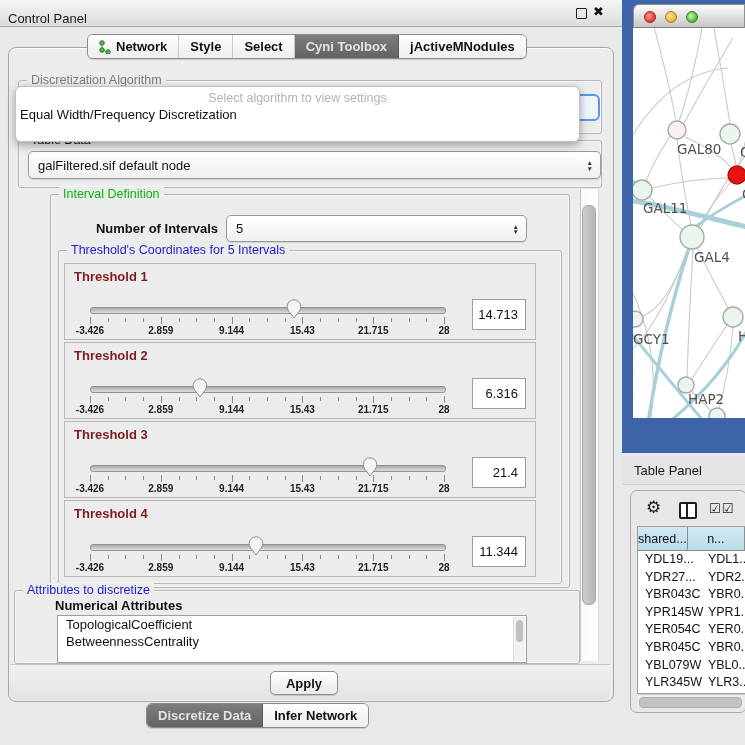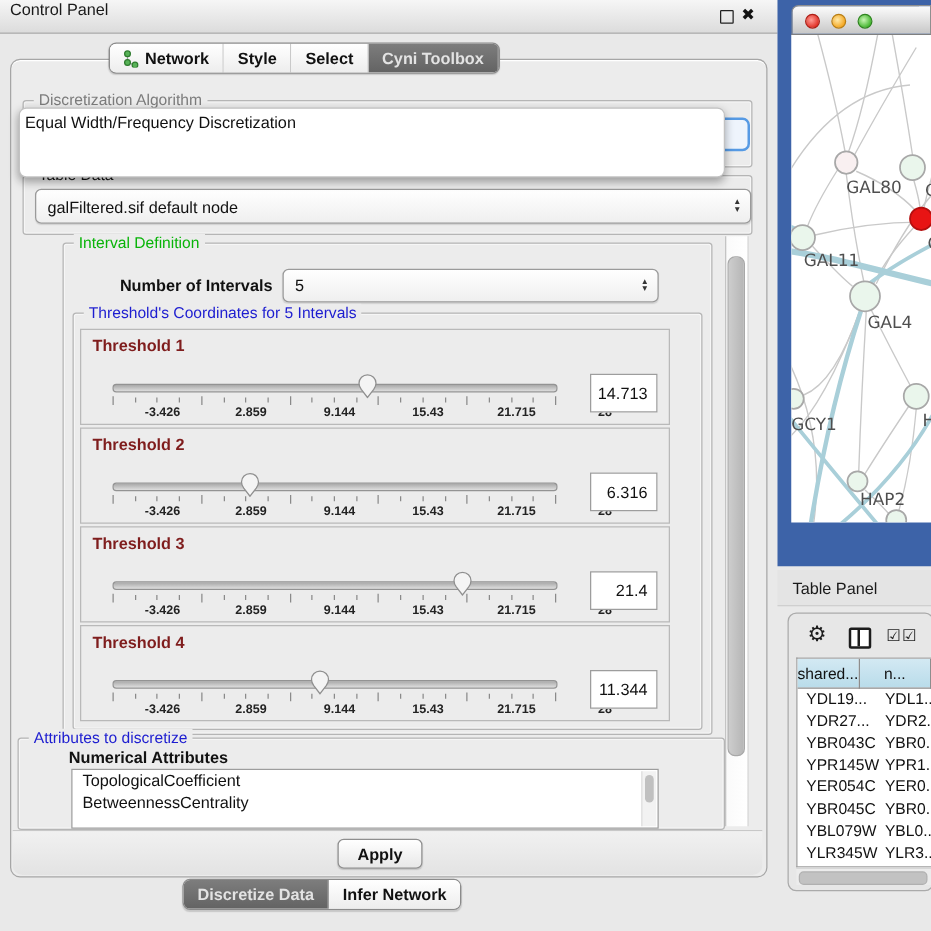--- a/index.html
+++ b/index.html
@@ -7,21 +7,21 @@
     width:745px;height:745px;overflow:hidden;position:relative;
     background:#e9e9e9;
     font-family:"Liberation Sans","DejaVu Sans",sans-serif;
     -webkit-font-smoothing:antialiased;
   }
   .abs{position:absolute;}
 
   
   .titlebar{left:0;top:0;width:622px;height:26px;
     background:linear-gradient(#f6f6f6,#dcdcdc);
-    border-bottom:1px solid #a8a8a8;display:flex;align-items:flex-start;}
+    border-bottom:1px solid #a8a8a8;display:flex;align-items:flex-end;}
   .titlebar .wt{font-size:13px;color:#1a1a1a;padding-left:8px;}
   .float-icon{position:absolute;left:576px;top:8px;width:9px;height:9px;border:1.5px solid #222;border-radius:1px;}
   .close-icon{position:absolute;left:593px;top:4px;font-size:13px;font-weight:bold;color:#111;}
 
   
   .tabgroup{display:flex;border:1px solid #8b8b8b;border-radius:6px;background:#fdfdfd;overflow:hidden;
     box-shadow:0 1px 1px rgba(0,0,0,.15);}
   .tab{font-size:13px;font-weight:600;color:#111;padding:4px 11px;display:flex;align-items:center;gap:5px;
     border-right:1px solid #c9c9c9;background:linear-gradient(#ffffff,#ededed);white-space:nowrap;}
   .tab:last-child{border-right:none;}
@@ -66,21 +66,21 @@
   .th-row{position:absolute;left:0;width:470px;height:75px;background:#ececec;border:1px solid #b9b9b9;}
   .th-title{position:absolute;left:9px;top:5px;font-size:13px;font-weight:bold;color:#7f1d1d;}
   .th-track{position:absolute;left:25px;top:43px;width:354px;height:5px;border-radius:3px;
     background:linear-gradient(#a9a9a9,#dedede);border:1px solid #939393;}
   .th-thumb{position:absolute;top:35px;width:16px;height:20px;}
   .ticks{position:absolute;left:25px;top:53px;width:354px;height:8px;}
   .tick{position:absolute;top:0;width:1px;background:#8a8a8a;}
   .tick.major{height:7px;}
   .tick.minor{height:4px;top:1px;}
   .scale-labels{position:absolute;left:25px;top:61px;width:354px;height:11px;}
-  .scale-labels span{position:absolute;transform:translateX(-50%);font-size:10px;font-weight:bold;color:#222;white-space:nowrap;margin-left:40px;}
+  .scale-labels span{position:absolute;transform:translateX(-50%);font-size:10px;font-weight:bold;color:#222;white-space:nowrap;}
   .th-value{position:absolute;left:407px;top:35px;width:54px;height:31px;background:#fff;border:1px solid #9d9d9d;
     font-size:13px;color:#111;display:flex;align-items:center;justify-content:flex-end;padding-right:7px;box-sizing:border-box;}
 
   
   .attr-list{left:57px;top:615px;width:468px;height:46px;background:#fff;border:1px solid #9d9d9d;overflow:hidden;}
   .attr-item{font-size:13px;color:#111;height:17px;line-height:17px;padding-left:8px;}
   .attr-scroll{position:absolute;right:1px;top:1px;width:11px;height:44px;background:#f2f2f2;border-left:1px solid #ddd;}
   .attr-thumb{position:absolute;right:2px;top:3px;width:7px;height:22px;border-radius:4px;background:#c0c0c0;}
 
   
@@ -148,28 +148,32 @@
     </div>
     <div class="tab">
       <span>Style</span>
     </div>
     <div class="tab">
       <span>Select</span>
     </div>
     <div class="tab selected">
       <span>Cyni Toolbox</span>
     </div>
+    <div class="tab">
+      <span>jActiveMNodules</span>
+    </div>
   </div>
 
 <div class="groupbox" style="left:18px;top:80px;width:582px;height:52px;">
   <span class="grouptitle t-gray">Discretization Algorithm</span>
 </div>
 <div class="abs focus-combo"></div>
 
 <div class="abs popup">
+  <div class="hint">Select algorithm to view settings</div>
   <div id="algo-options">
       <div class="opt">Equal Width/Frequency Discretization</div>
     </div>
 </div>
 
 <div class="groupbox" style="left:18px;top:140px;width:582px;height:46px;">
   <span class="grouptitle t-black">Table Data</span>
 </div>
 <div class="combo" style="left:28px;top:151px;width:562px;height:26px;">
   <span>galFiltered.sif default node</span>

